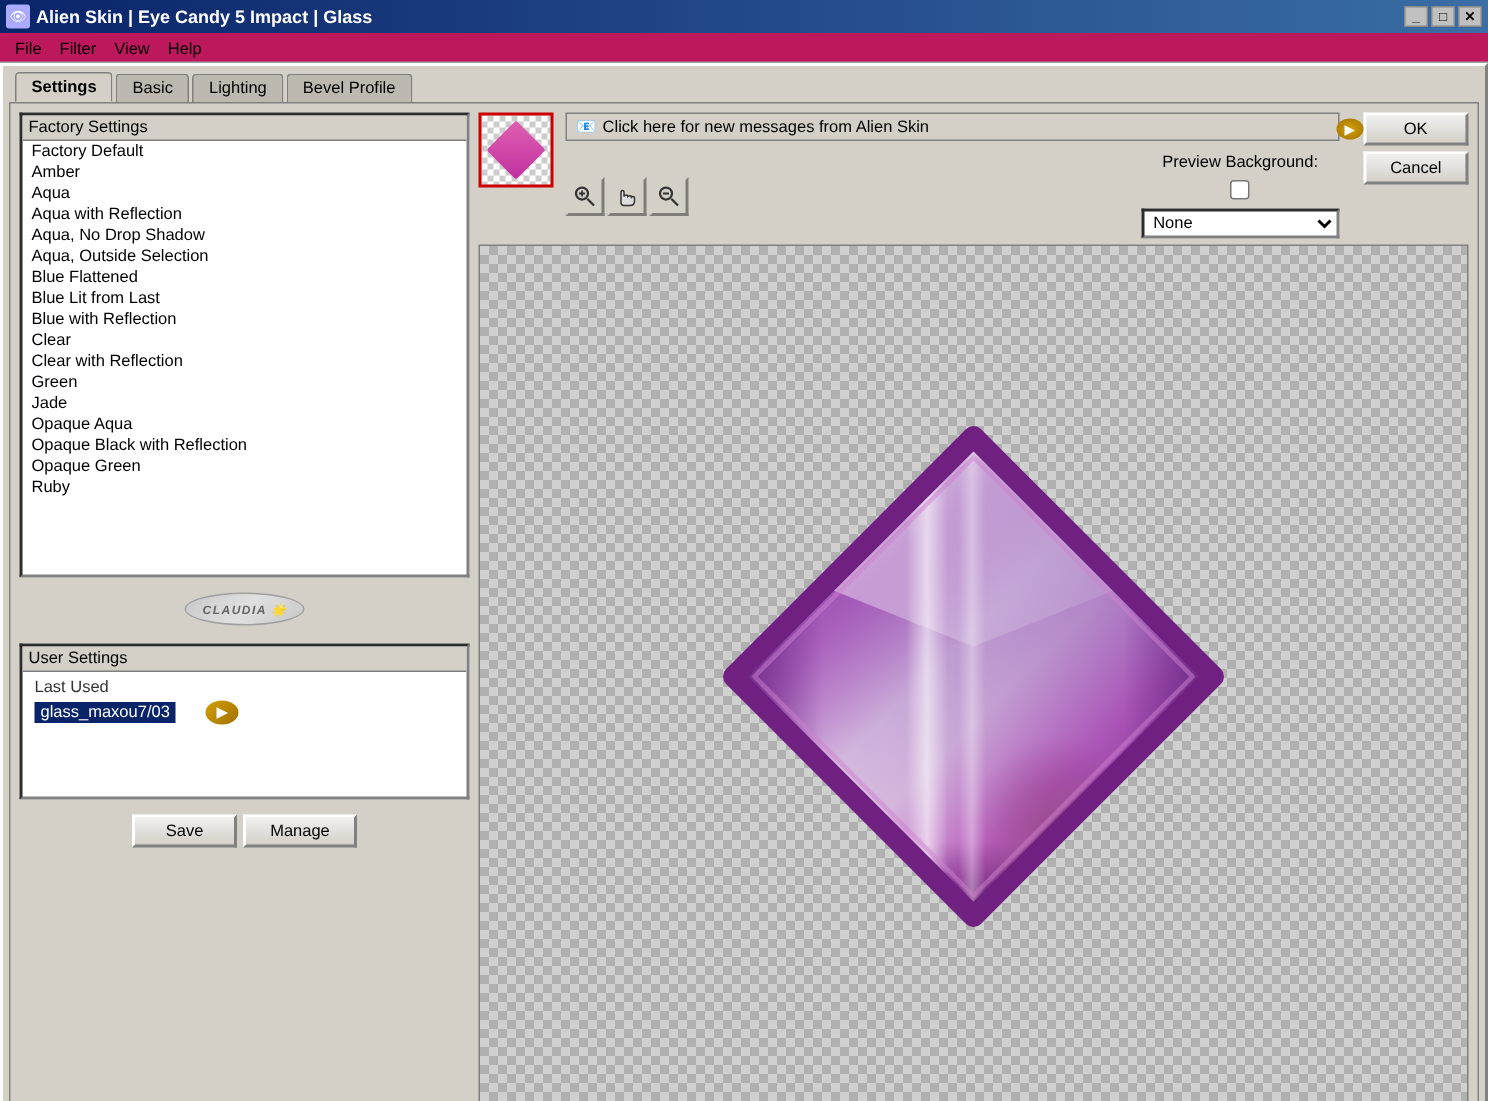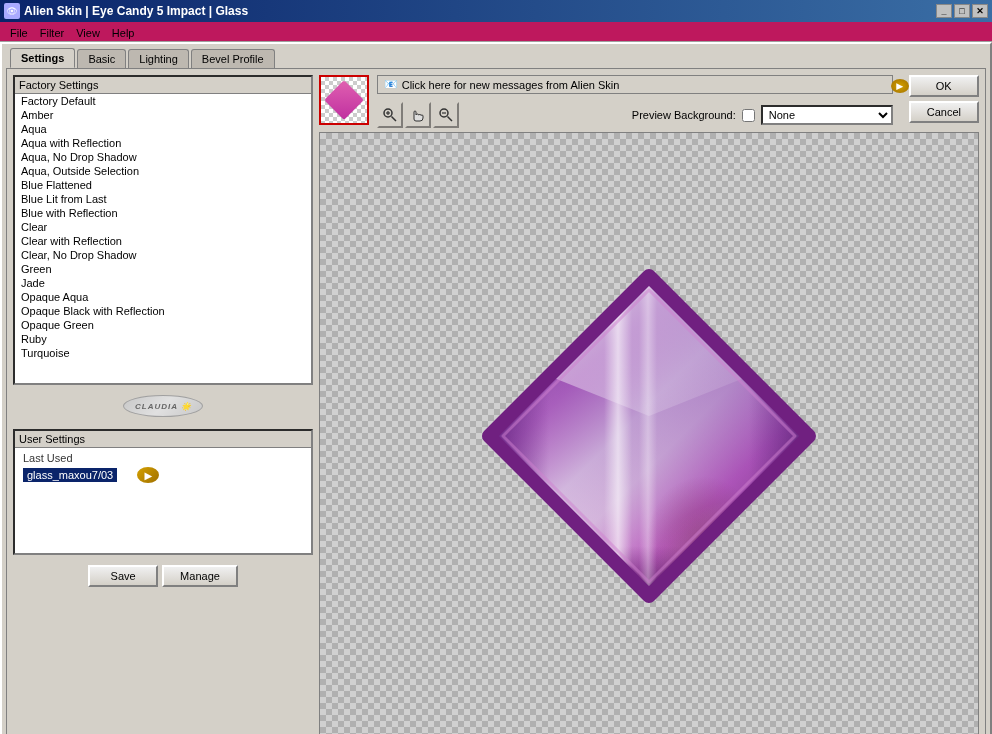--- a/index.html
+++ b/index.html
@@ -187,21 +187,21 @@
     .tool-btn {
       width: 26px; height: 26px;
       border: 2px outset #d4d0c8;
       background: #d4d0c8;
       cursor: pointer;
       display: flex; align-items: center; justify-content: center;
       font-size: 14px;
     }
 
     
-    .bg-selector { display: flex; align-items: center; gap: 6px; margin-left: auto; }
+    .bg-selector { display: flex; align-items: center; gap: 6px; margin-left: auto; flex-direction: column; }
     .bg-checkbox { width: 13px; height: 13px; }
     .bg-select {
       width: 132px; height: 20px;
       border: 2px inset #808080;
       background: white;
       font-size: 11px;
       padding: 0 2px;
     }
 
     
@@ -266,39 +266,37 @@
           <div class="listbox-item">Amber</div>
           <div class="listbox-item">Aqua</div>
           <div class="listbox-item">Aqua with Reflection</div>
           <div class="listbox-item">Aqua, No Drop Shadow</div>
           <div class="listbox-item">Aqua, Outside Selection</div>
           <div class="listbox-item">Blue Flattened</div>
           <div class="listbox-item">Blue Lit from Last</div>
           <div class="listbox-item">Blue with Reflection</div>
           <div class="listbox-item">Clear</div>
           <div class="listbox-item">Clear with Reflection</div>
-          <div class="listbox-item">Clear, No Drop Shadow</div>
           <div class="listbox-item">Green</div>
           <div class="listbox-item">Jade</div>
           <div class="listbox-item">Opaque Aqua</div>
           <div class="listbox-item">Opaque Black with Reflection</div>
           <div class="listbox-item">Opaque Green</div>
           <div class="listbox-item">Ruby</div>
-          <div class="listbox-item">Turquoise</div>
         </div>
       </div>
 
       <div class="watermark-overlay" style="position:relative; height:20px;">
         <div class="watermark">
           <span style="font-size:8px; letter-spacing:1px;">CLAUDIA</span>
           <span style="font-size:8px; margin-left:3px;">🌟</span>
         </div>
       </div>
 
-      <div class="listbox-container" style="height: 126px; flex: none; margin-top: 16px;">
+      <div class="listbox-container" style="height: 104px; flex: none; margin-top: 16px;">
         <div class="listbox-header">User Settings</div>
         <div style="padding: 2px 4px;">
           <div class="last-used-label">Last Used</div>
           <div class="last-used-item">
             <span style="background:#0a246a;color:white;padding:1px 4px;font-size:11px;">glass_maxou7/03</span>
             <span style="display:inline-block;width:22px;height:16px;background:linear-gradient(135deg,#d4a000,#a07000);border-radius:50%;display:flex;align-items:center;justify-content:center;font-size:10px;">▶</span>
           </div>
         </div>
       </div>
 

